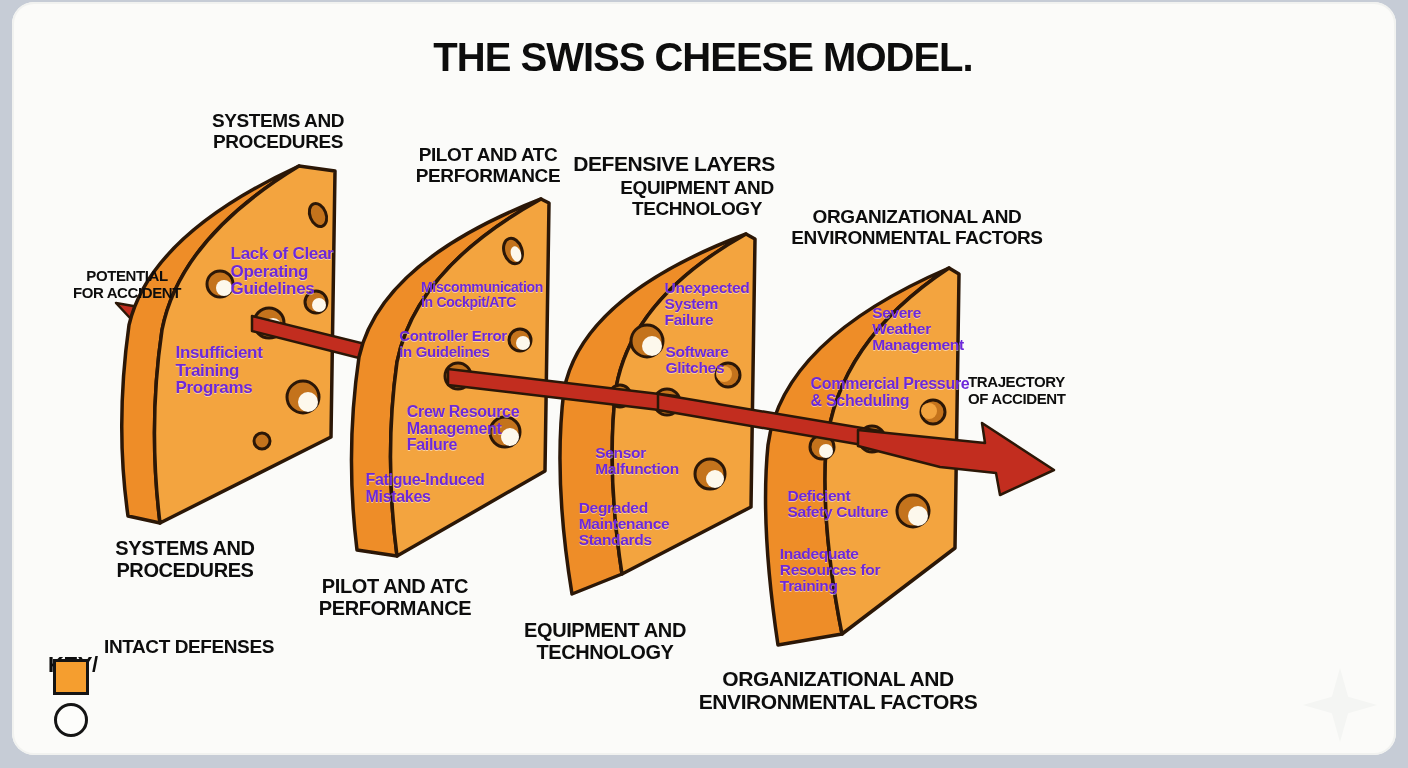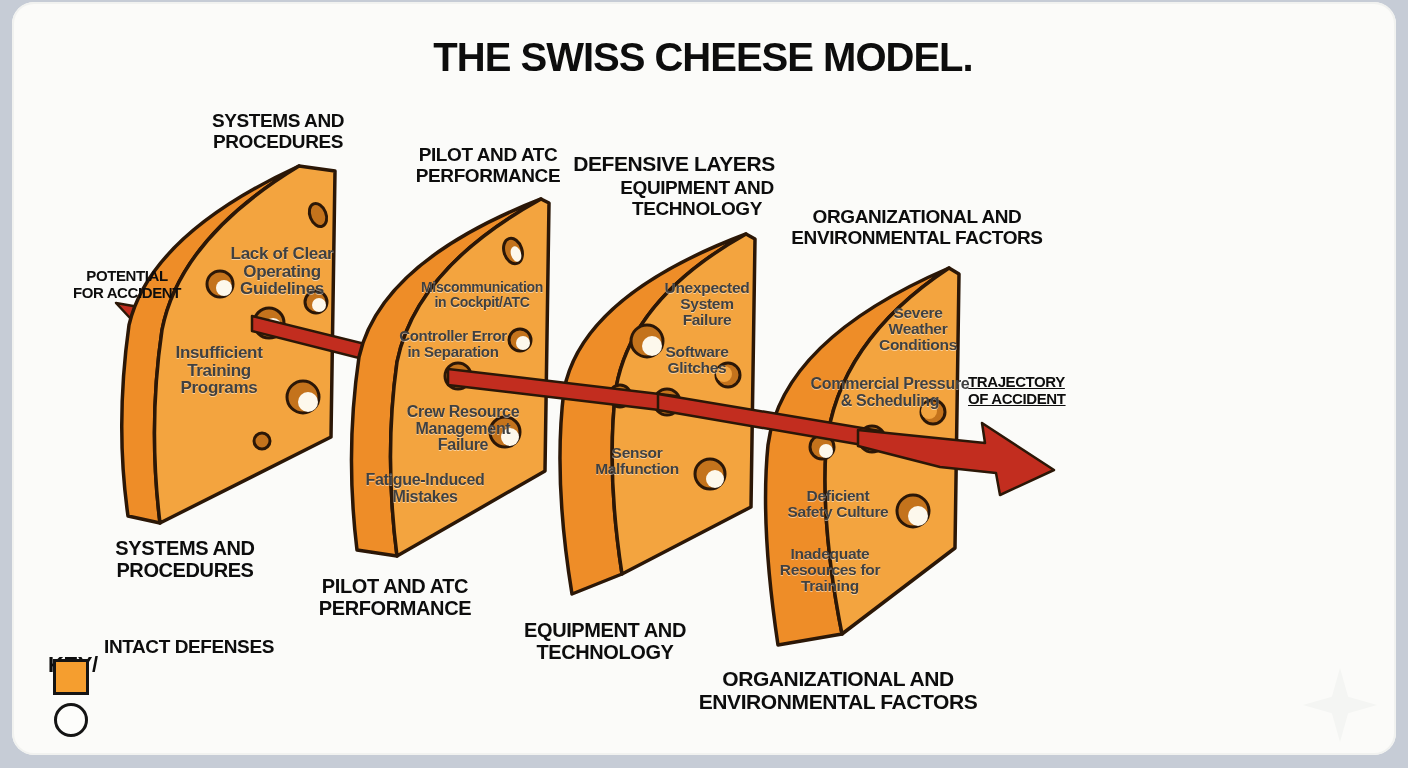--- a/index.html
+++ b/index.html
@@ -13,23 +13,23 @@
     background:#fbfbf9;border-radius:22px;
     box-shadow:0 0 0 2px #f1f2f0 inset;
   }
   .lbl{
     position:absolute;white-space:pre-line;color:#0d0d0d;
     font-weight:bold;letter-spacing:-0.4px;line-height:1.1;
     text-align:center;transform:translate(-50%,-50%);
   }
   .lbl.left{transform:none;text-align:left;}
   .cheese-text{
-    position:absolute;white-space:pre-line;color:#404040;
+    position:absolute;white-space:pre-line;color:#6d28d9;
     font-weight:bold;letter-spacing:-0.3px;line-height:1.04;
-    text-align:center;transform:translate(-50%,-50%);
+    text-align:left;transform:translate(-50%,-50%);
     text-shadow:0 1px 0 rgba(255,255,255,0.5);
   }
   .title{font-size:40px;letter-spacing:-1px;}
   .subtitle{font-size:21px;}
   .layer-top,.layer-bottom{font-size:19px;}
   .layer-bottom{font-size:20px;}
   .side-label{font-size:15px;}
   .key-title{font-size:22px;margin-top:29px;}
   .key-label{font-size:19px;}
   .key-swatch{
@@ -126,21 +126,21 @@
 
       <path d="M858,430 L985,443 L982,423 L1054,470 L1000,495 L996,473 L940,467 L858,446 Z" fill="#c22d1f" stroke-width="2.5"></path>
     </g>
   </svg>
 
   <div class="lbl title" style="left:703px;top:57px;">THE SWISS CHEESE MODEL.</div>
   <div class="lbl subtitle" style="left:674px;top:120px;margin-top:44px;">DEFENSIVE LAYERS</div>
 
   <div class="lbl side-label" style="left:88px;top:284px;margin-left:39px;">POTENTIAL
 FOR ACCIDENT</div>
-  <div class="lbl side-label left" style="left:968px;top:374px;transform:none;text-decoration:underline;">TRAJECTORY
+  <div class="lbl side-label left" style="left:968px;top:374px;transform:none;">TRAJECTORY
 OF ACCIDENT</div>
 
   <div class="lbl layer-top" style="left:278px;top:132px;">SYSTEMS AND
 PROCEDURES</div>
   <div class="lbl layer-top" style="left:488px;top:166px;">PILOT AND ATC
 PERFORMANCE</div>
   <div class="lbl layer-top" style="left:697px;top:199px;">EQUIPMENT AND
 TECHNOLOGY</div>
   <div class="lbl layer-top" style="left:917px;top:228px;">ORGANIZATIONAL AND
 ENVIRONMENTAL FACTORS</div>
@@ -157,38 +157,41 @@
   <div class="cheese-text" style="left:282px;top:272px;font-size:17px;">Lack of Clear
 Operating
 Guidelines</div>
   <div class="cheese-text" style="left:219px;top:371px;font-size:17px;">Insufficient
 Training
 Programs</div>
 
   <div class="cheese-text" style="left:482px;top:295px;font-size:14px;">Miscommunication
 in Cockpit/ATC</div>
   <div class="cheese-text" style="left:453px;top:344px;font-size:15px;">Controller Error
-in Separation</div>
+in Guidelines</div>
   <div class="cheese-text" style="left:430px;top:429px;font-size:16px;margin-left:33px;">Crew Resource
 Management
 Failure</div>
   <div class="cheese-text" style="left:425px;top:489px;font-size:16px;">Fatigue-Induced
 Mistakes</div>
 
   <div class="cheese-text" style="left:707px;top:304px;font-size:15.5px;">Unexpected
 System
 Failure</div>
   <div class="cheese-text" style="left:697px;top:360px;font-size:15.5px;">Software
 Glitches</div>
   <div class="cheese-text" style="left:637px;top:461px;font-size:15.5px;">Sensor
 Malfunction</div>
+  <div class="cheese-text" style="left:624px;top:524px;font-size:15.5px;">Degraded
+Maintenance
+Standards</div>
 
   <div class="cheese-text" style="left:918px;top:329px;font-size:15.5px;">Severe
 Weather
-Conditions</div>
+Management</div>
   <div class="cheese-text" style="left:890px;top:393px;font-size:16px;">Commercial Pressure
 &amp; Scheduling</div>
   <div class="cheese-text" style="left:838px;top:504px;font-size:15.5px;">Deficient
 Safety Culture</div>
   <div class="cheese-text" style="left:830px;top:570px;font-size:15.5px;">Inadequate
 Resources for
 Training</div>
 
   <div class="lbl key-title left" style="left:48px;top:624px;">KEY/</div>
   <div class="key-swatch"></div>

